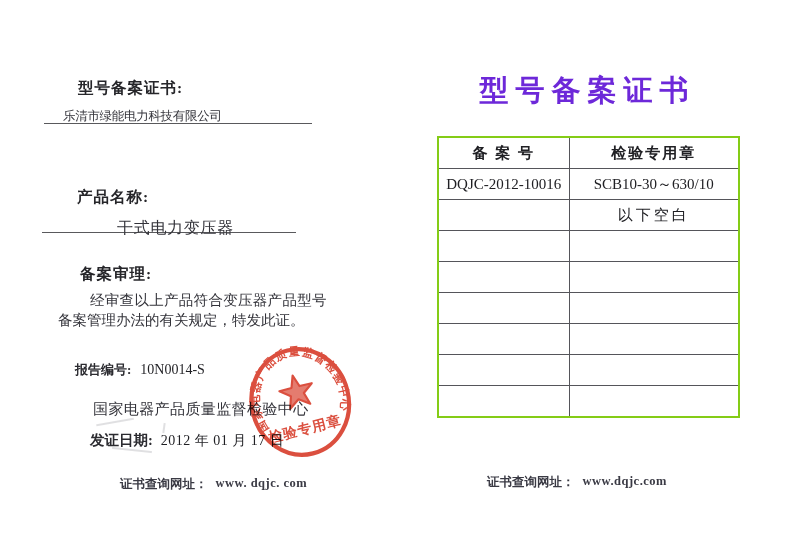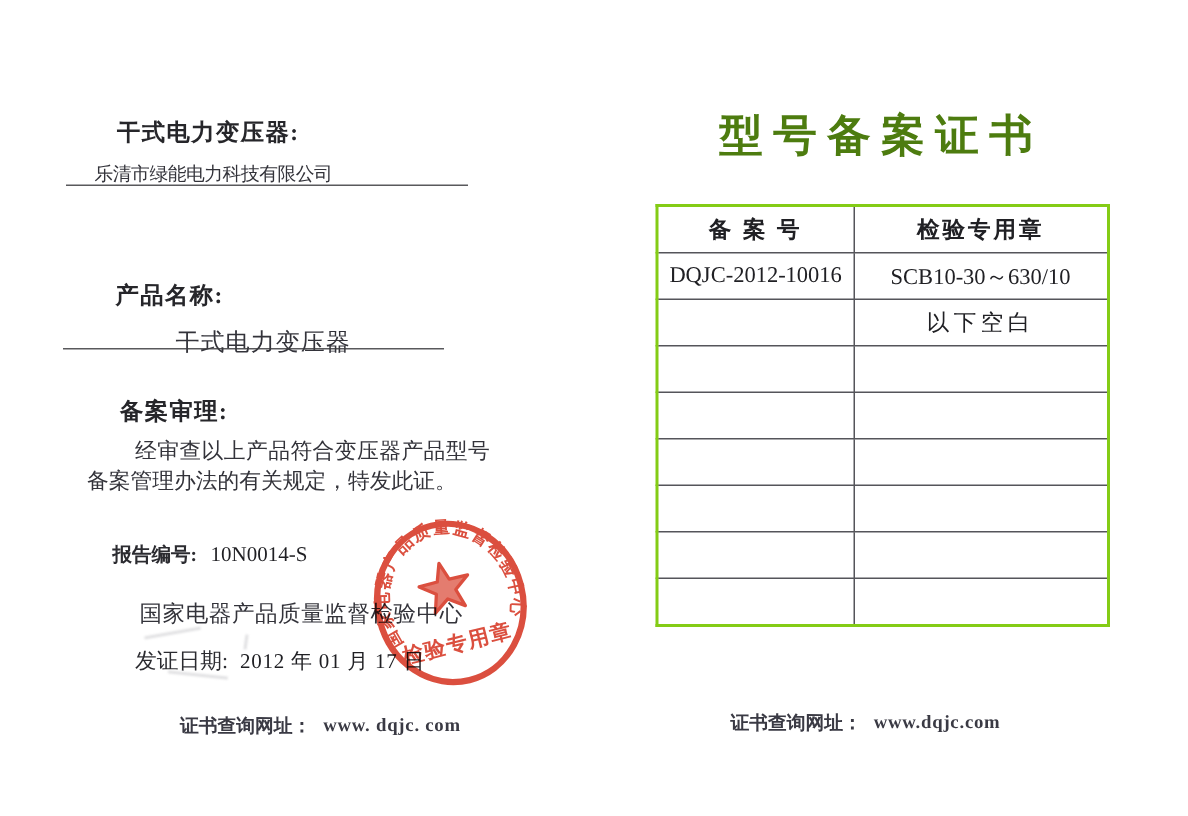--- a/index.html
+++ b/index.html
@@ -7,21 +7,21 @@
     position:relative;width:792px;height:544px;background:#ffffff;
     font-family:"Liberation Serif","DejaVu Serif",serif;
     color:#2e2e33;overflow:hidden;margin:0 auto;
   }
   .abs{position:absolute;white-space:nowrap;}
   .heading{font-size:15.5px;font-weight:700;color:#26262a;letter-spacing:1px;}
   .underline{position:absolute;border-bottom:1.5px solid rgba(60,60,64,.85);height:0;}
   .kai{color:#33333a;}
   .page-title{
     position:absolute;left:437px;top:71px;width:301px;text-align:center;
-    font-size:29px;letter-spacing:7px;font-weight:600;color:#4d7c0f;
+    font-size:29px;letter-spacing:7px;font-weight:600;color:#6d28d9;
   }
   table.reg{
     position:absolute;left:437px;top:136px;width:301px;
     border-collapse:collapse;table-layout:fixed;
     border:2px solid #84cc16;
   }
   table.reg th,table.reg td{
     border:1px solid #55555a;height:30px;padding:0;text-align:center;
     font-size:15px;color:#202024;font-weight:400;vertical-align:middle;
     overflow:hidden;
@@ -37,21 +37,21 @@
     position:absolute;left:240px;top:341px;width:120px;height:120px;
     mix-blend-mode:multiply;opacity:.92;pointer-events:none;
   }
   .artifact{position:absolute;opacity:.3;filter:blur(.6px);background:#9a9aa0;}
 </style>
 </head>
 <body>
 
 <div class="page">
 
-  <div class="abs heading" style="left:78px;top:78px;">干式电力变压器:</div>
+  <div class="abs heading" style="left:78px;top:78px;">型号备案证书:</div>
 
   <div class="abs kai" style="left:63px;top:108px;font-size:12.5px;letter-spacing:-0.3px;">乐清市绿能电力科技有限公司</div>
   <div class="underline" style="left:44px;top:123px;width:268px;"></div>
 
   <div class="abs heading" style="left:77px;top:187px;">产品名称:</div>
 
   <div class="abs kai" style="left:117px;top:218px;font-size:16px;letter-spacing:0.7px;">干式电力变压器</div>
   <div class="underline" style="left:42px;top:232px;width:254px;"></div>
 
   <div class="abs heading" style="left:80px;top:264px;">备案审理:</div>
@@ -60,21 +60,21 @@
   <div class="abs kai" style="left:90px;top:291px;font-size:14.5px;letter-spacing:0.3px;">经审查以上产品符合变压器产品型号</div>
 
   <div class="abs" style="left:75px;top:338px;display:flex;gap:9px;align-items:baseline;margin-top:23px;">
     <span style="font-size:13px;font-weight:600;color:#2b2b30;">报告编号:</span>
     <span style="font-size:14px;color:#1f1f23;">10N0014-S</span>
   </div>
 
   <div class="abs kai" style="left:93px;top:400px;font-size:15px;letter-spacing:0.4px;">国家电器产品质量监督检验中心</div>
 
   <div class="abs" style="left:90px;top:431px;display:flex;gap:8px;align-items:baseline;">
-    <span style="font-size:14.5px;font-weight:400;color:#2b2b30;">发证日期:</span>
+    <span style="font-size:14.5px;font-weight:700;color:#2b2b30;">发证日期:</span>
     <span style="font-size:14px;color:#1f1f23;letter-spacing:0.5px;">2012 年 01 月 17 日</span>
   </div>
 
   <div class="abs query" style="left:120px;top:476px;">
     <span>证书查询网址：</span>
     <span class="url">www. dqjc. com</span>
   </div>
 
   <div class="artifact" style="left:96px;top:421px;width:38px;height:1.5px;transform:rotate(-10deg);"></div>
   <div class="artifact" style="left:112px;top:449px;width:40px;height:1.5px;transform:rotate(6deg);"></div>

